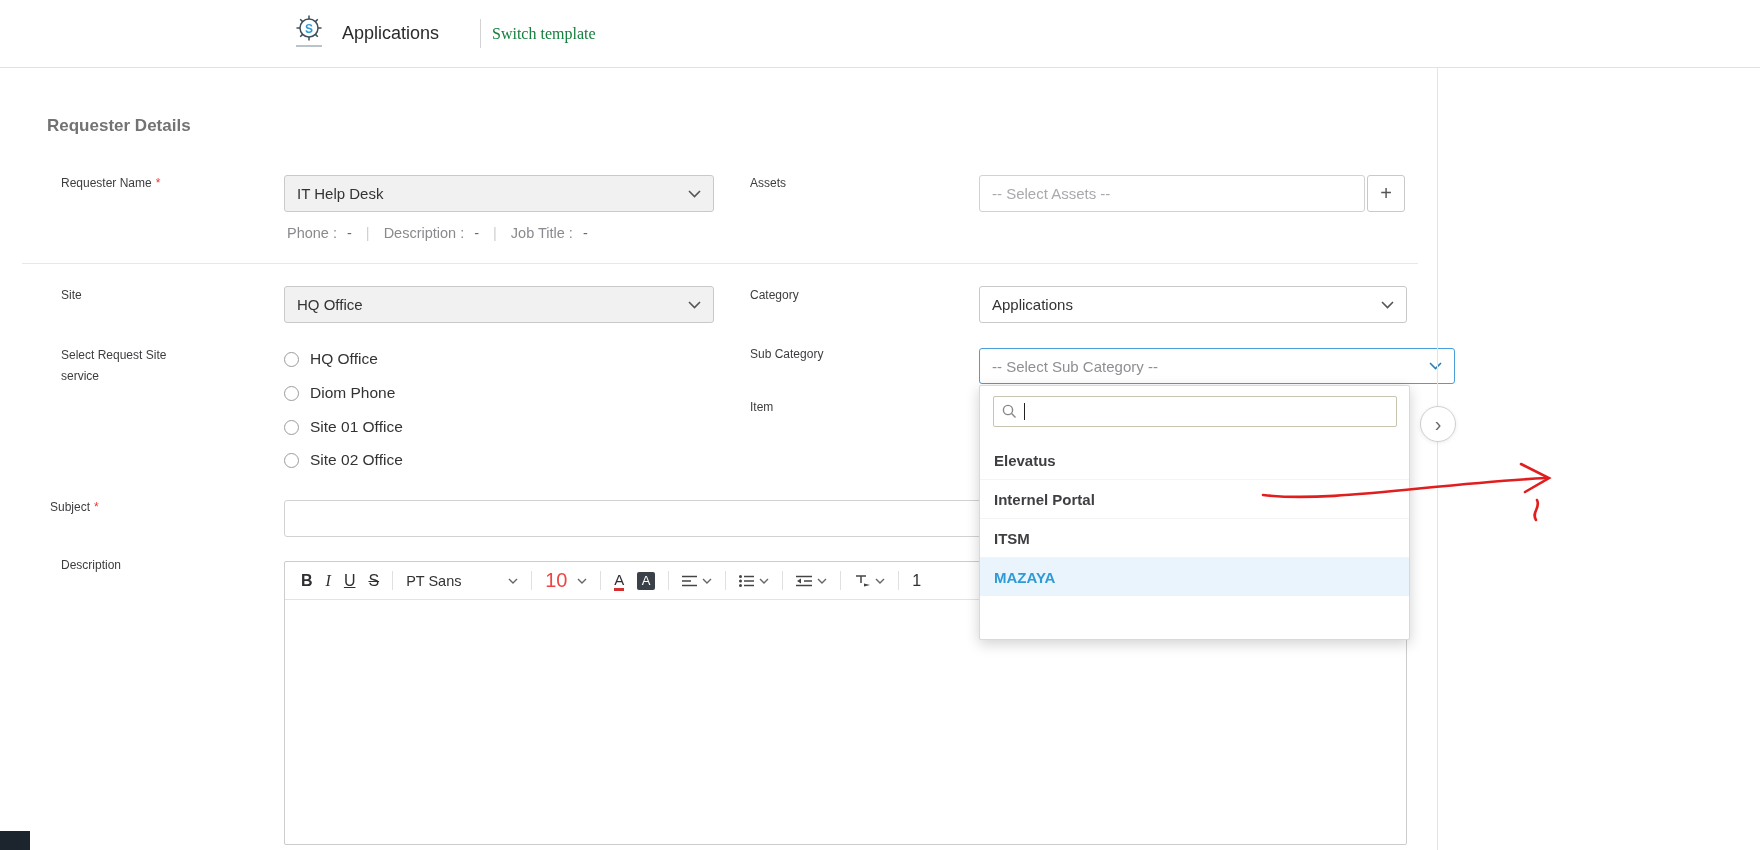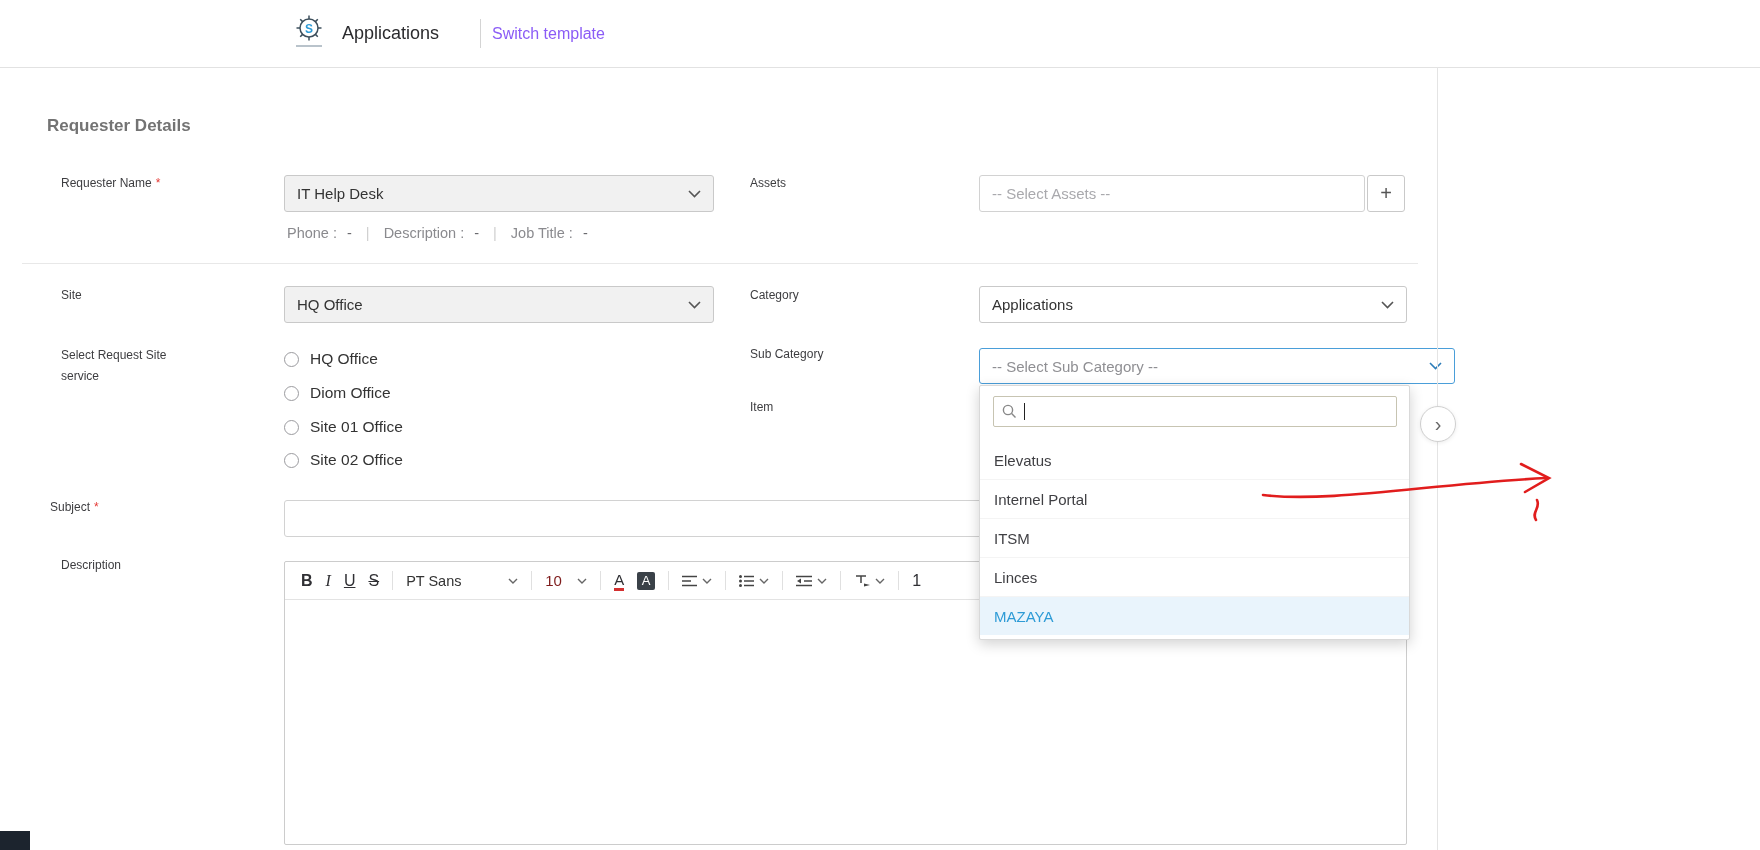--- a/index.html
+++ b/index.html
@@ -26,21 +26,21 @@
     font-size: 18px; font-weight: 500; color: #1b1b1e; letter-spacing: .2px;
   }
   .hdr-logo { position: absolute; left: 292px; top: 13px; width: 34px; height: 40px; }
   .hdr-template {
     position: absolute; left: 342px; top: 0; height: 67px; display: flex; align-items: center;
     font-size: 18px; color: #2b2b2e;
   }
   .hdr-vbar { position: absolute; left: 480px; top: 19px; width: 1px; height: 29px; background: #d4d4d4; }
   .hdr-switch {
     position: absolute; left: 492px; top: 0; height: 67px; display: flex; align-items: center;
-    font-size: 16px; color: #8b5cf6; text-decoration: none; cursor: pointer;
+    font-size: 16px; color: #15803d; text-decoration: none; cursor: pointer; font-family: Liberation Serif, serif;
   }
 
   
   .sect-title { font-size: 17px; font-weight: 700; color: #737373; }
   .label { font-size: 12px; color: #3d3d40; }
   .req { color: #e53935; margin-left: 4px; }
 
   
   .select {
     display: flex; align-items: center; justify-content: space-between;
@@ -77,21 +77,21 @@
   .radio { display: flex; align-items: center; gap: 11px; cursor: pointer; height: 22px; }
   .radio .circ {
     width: 15px; height: 15px; border: 1.6px solid #9b9b9f; border-radius: 50%;
     background: #fff; box-sizing: border-box; flex: 0 0 auto;
   }
   .radio .rlabel { font-size: 15.5px; color: #333; }
 
   
   .dropdown {
     background: #fff; border: 1px solid #d9d9d9; border-radius: 2px;
-    box-shadow: 0 4px 14px rgba(0,0,0,.18); z-index: 20;
+    box-shadow: 0 4px 14px rgba(0,0,0,.18); z-index: 20; font-weight: bold;
   }
   .dd-search {
     position: absolute; left: 13px; top: 10px; width: 404px; height: 31px;
     border: 1px solid #c7c4b2; border-radius: 2px; background: #fff;
     display: flex; align-items: center; padding: 0 8px; box-sizing: border-box; gap: 7px;
   }
   .caret { width: 1px; height: 17px; background: #222; animation: blink 1s steps(1) infinite; }
   @keyframes blink { 50% { opacity: 0; } }
   .dd-opts { position: absolute; left: 0; top: 55px; width: 100%; }
   .dd-opt {
@@ -106,21 +106,21 @@
     height: 38px; border-bottom: 1px solid #e3e3e3; display: flex; align-items: center;
     padding: 0 8px 0 16px; gap: 13px; box-sizing: border-box;
   }
   .tb { display: inline-flex; align-items: center; gap: 5px; cursor: pointer; color: #2f2f33; font-size: 16px; }
   .tb.b { font-weight: 700; }
   .tb.i { font-style: italic; font-family: "Liberation Serif", "DejaVu Serif", serif; }
   .tb.u { text-decoration: underline; }
   .tb.s { text-decoration: line-through; }
   .tsep { width: 1px; height: 19px; background: #e0e0e0; flex: 0 0 auto; }
   .font-select { font-size: 14.5px; color: #333; width: 112px; justify-content: space-between; }
-  .size-select { font-size: 15px; color: #7f1d1d; width: 42px; justify-content: space-between; }
+  .size-select { font-size: 20px; color: #ef4444; width: 42px; justify-content: space-between; }
   .acolor { border-bottom: 3px solid #d32f2f; line-height: 17px; font-size: 15px; padding-bottom: 0px; }
   .abg {
     background: #3a4148; color: #fff; width: 18px; height: 18px; font-size: 13px;
     align-items: center; justify-content: center; border-radius: 2px;
   }
   .editor-body { width: 100%; height: 244px; cursor: text; }
 
   
   .right-line { position: absolute; left: 1437px; top: 67px; width: 1px; height: 783px; background: #e4e4e4; }
   .expand-btn {
@@ -208,21 +208,21 @@
   <div class="label abs" style="left:61px;top:345px;line-height:21px">
     <span>Select Request Site</span><br>
     <span>service</span>
   </div>
   <div class="radio abs" style="left:284px;top:348px">
     <span class="circ"></span>
     <span class="rlabel">HQ Office</span>
   </div>
   <div class="radio abs" style="left:284px;top:382px">
     <span class="circ"></span>
-    <span class="rlabel">Diom Office</span>
+    <span class="rlabel">Diom Phone</span>
   </div>
   <div class="radio abs" style="left:284px;top:416px">
     <span class="circ"></span>
     <span class="rlabel">Site 01 Office</span>
   </div>
   <div class="radio abs" style="left:284px;top:449px">
     <span class="circ"></span>
     <span class="rlabel">Site 02 Office</span>
   </div>
 
@@ -335,21 +335,20 @@
         <circle cx="6" cy="6" r="4.6" fill="none" stroke="#888" stroke-width="1.4"></circle>
         <line x1="9.6" y1="9.6" x2="13.5" y2="13.5" stroke="#888" stroke-width="1.4"></line>
       </svg>
       <span class="caret"></span>
       <span></span>
     </div>
     <div class="dd-opts">
       <div class="dd-opt">Elevatus</div>
       <div class="dd-opt">Internel Portal</div>
       <div class="dd-opt">ITSM</div>
-      <div class="dd-opt">Linces</div>
       <div class="dd-opt hl">MAZAYA</div>
     </div>
   </div>
 
   <div class="right-line"></div>
   <div class="expand-btn">›</div>
 
   <svg class="annot" viewBox="0 0 1760 850">
     <g stroke="#e11d1d" stroke-width="2.6" fill="none" stroke-linecap="round">
       <path d="M1263,495 C1330,503 1430,484 1546,478"></path>

